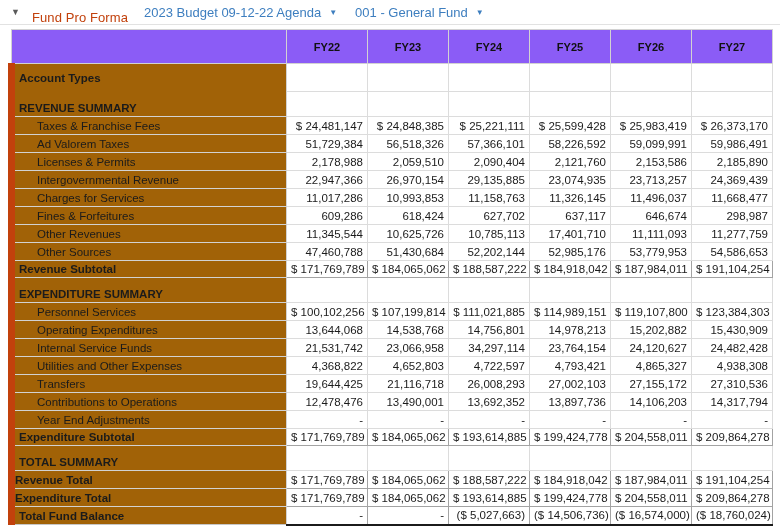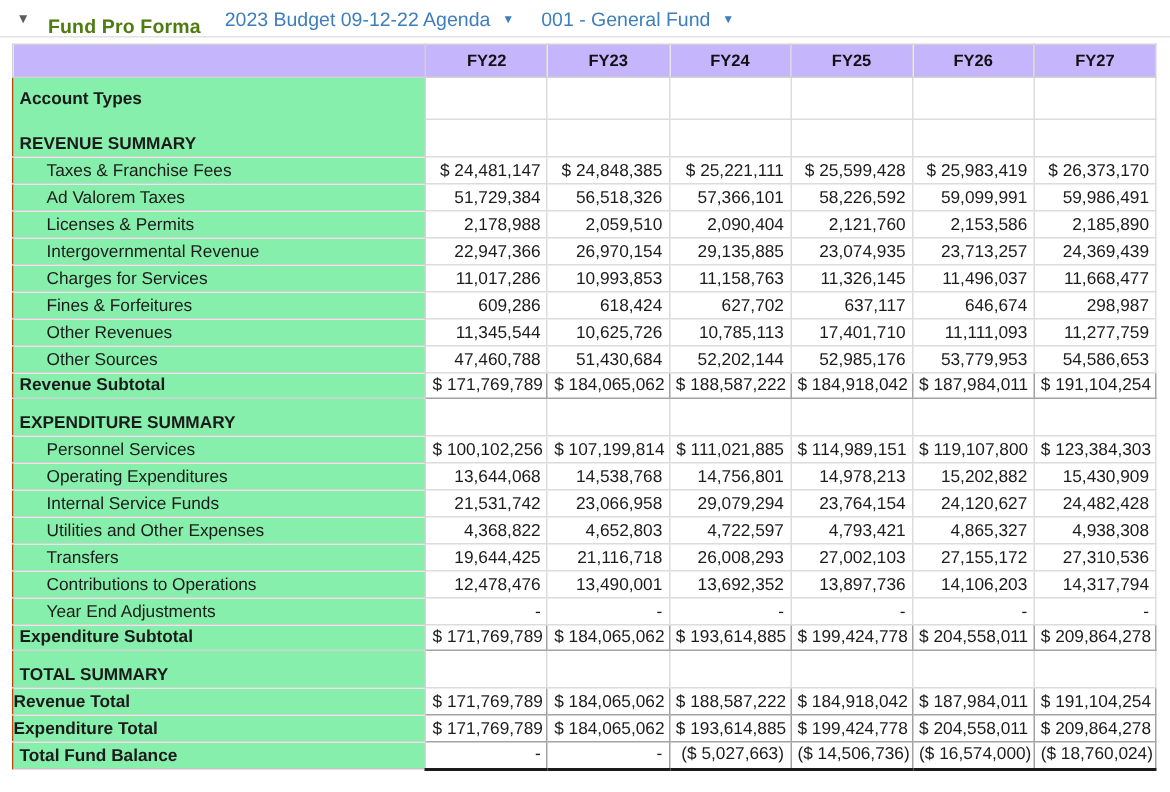--- a/index.html
+++ b/index.html
@@ -15,21 +15,21 @@
   .toolbar {
     display: flex; align-items: center;
     height: 25px; padding: 0 8px;
     border-bottom: 1px solid #e2e2e2;
   }
   .collapse-caret {
     color: #5a5a5a; font-size: 9px; line-height: 25px;
     width: 18px; text-align: left; cursor: pointer; padding-left: 3px;
   }
   .toolbar-title {
-    font-weight: bold; font-size: 13px; color: #4d7c0f;
+    font-weight: normal; font-size: 13px; color: #c2410c;
     margin: 10px 16px 0 6px; letter-spacing: 0.1px;
   }
   .dropdown {
     display: flex; align-items: center;
     color: #3d7ebf; font-size: 13px;
     margin-right: 18px; cursor: pointer; white-space: nowrap;
   }
   .dropdown .dd-caret { font-size: 8px; margin-left: 8px; padding-top: 1px; }
 
   
@@ -39,28 +39,28 @@
     width: 763px;
     margin: 4px 0 0 8px;
     font-size: 11.5px;
     border: 1px solid #c6c6c6;
   }
   th, td {
     padding: 0 4px;
     overflow: hidden; white-space: nowrap;
   }
   thead th {
-    background: #c4b5fd;
+    background: #8b5cf6;
     border: 1px solid #d2d2d2;
     font-size: 11px; font-weight: bold;
-    height: 22px; text-align: center; color: #111;
+    height: 34px; text-align: center; color: #111;
   }
   td.label {
-    background: #86efac;
-    border-left: 1px solid #c2410c;
+    background: #a16207;
+    border-left: 7px solid #c2410c;
     border-right: 1px solid #d2d2d2;
   }
   td.val {
     background: #ffffff;
     border: 1px solid #dcdcdc;
     text-align: right;
   }
   tr.account td { height: 28px; }
   tr.account td.label { font-weight: bold; }
 
@@ -243,21 +243,21 @@
         <td class="val">14,538,768</td>
         <td class="val">14,756,801</td>
         <td class="val">14,978,213</td>
         <td class="val">15,202,882</td>
         <td class="val">15,430,909</td>
       </tr>
       <tr class="data">
         <td class="label">Internal Service Funds</td>
         <td class="val">21,531,742</td>
         <td class="val">23,066,958</td>
-        <td class="val">29,079,294</td>
+        <td class="val">34,297,114</td>
         <td class="val">23,764,154</td>
         <td class="val">24,120,627</td>
         <td class="val">24,482,428</td>
       </tr>
       <tr class="data">
         <td class="label">Utilities and Other Expenses</td>
         <td class="val">4,368,822</td>
         <td class="val">4,652,803</td>
         <td class="val">4,722,597</td>
         <td class="val">4,793,421</td>

